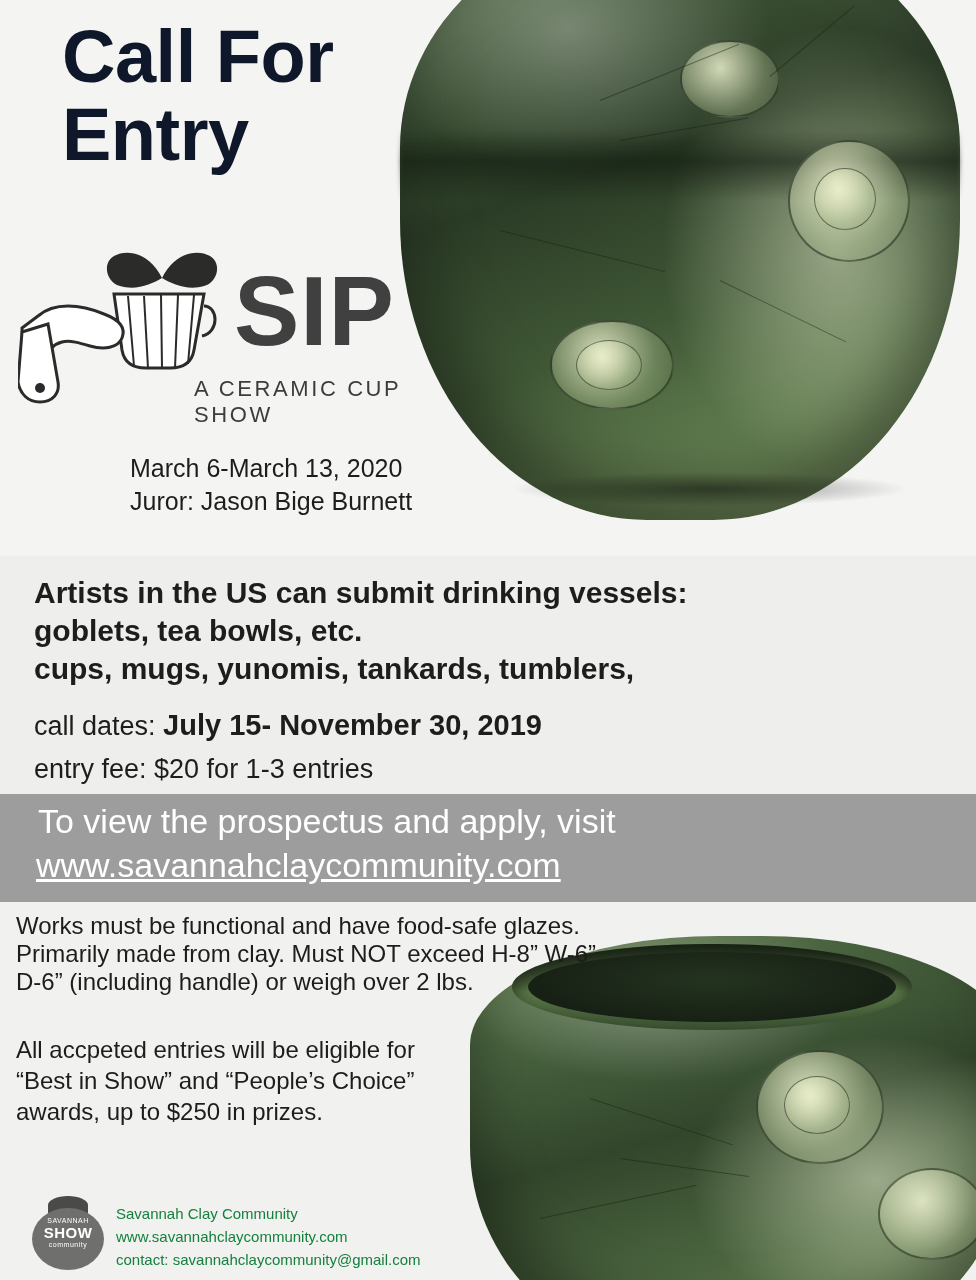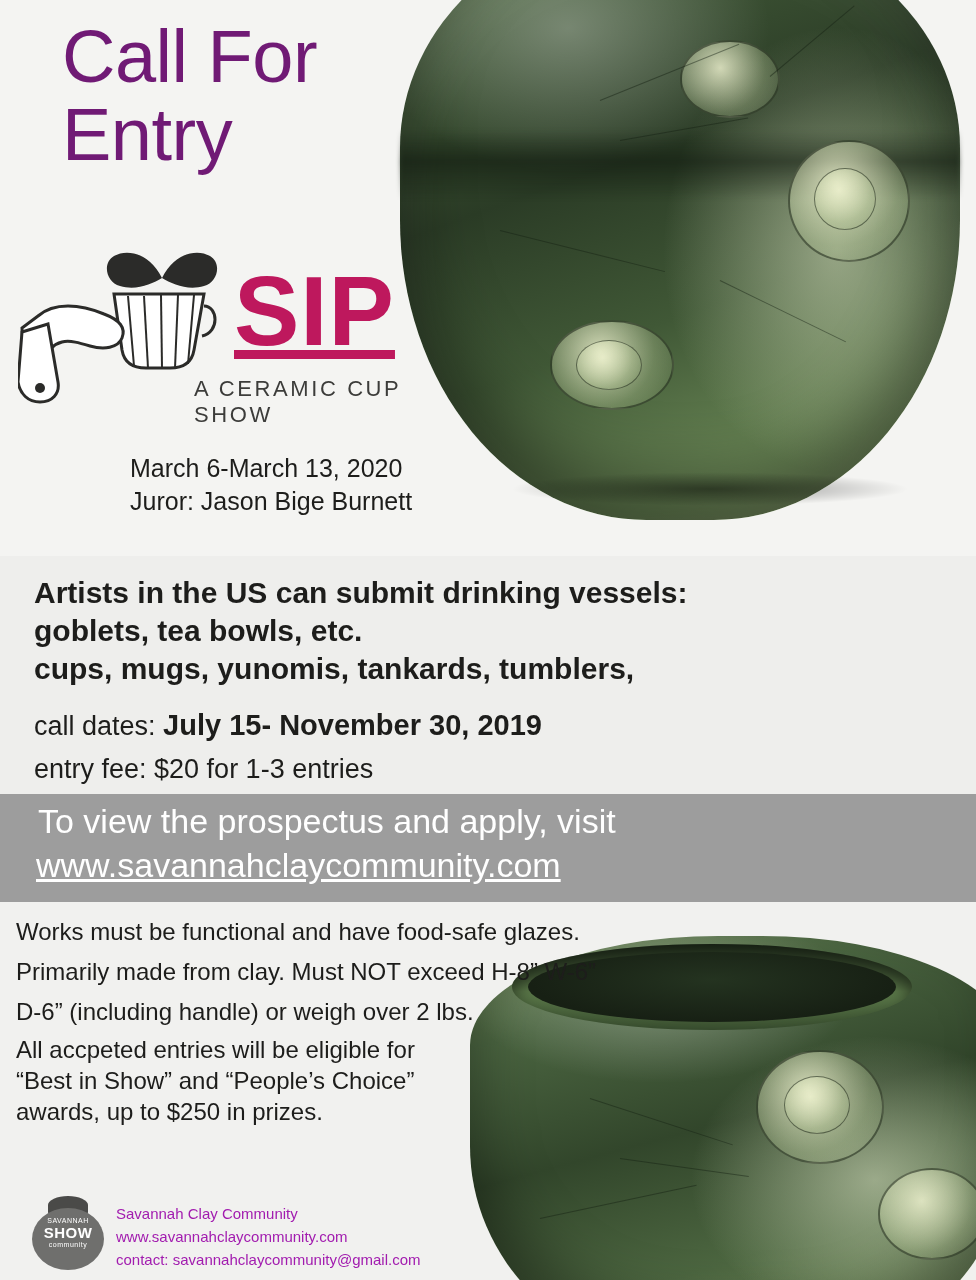--- a/index.html
+++ b/index.html
@@ -68,22 +68,22 @@
     border-top: 1.6px solid rgba(20,30,18,0.45);
     transform-origin: left center;
   }
 
   
   .headline {
     position: absolute;
     left: 62px; top: 18px;
     font-size: 74px;
     line-height: 78px;
-    font-weight: 400;
-    color: #701a75;
+    font-weight: 700;
+    color: #0f172a;
     letter-spacing: -0.5px;
   }
 
   
   .sip-logo-wrap {
     position: absolute;
     left: 18px; top: 240px;
     width: 430px; height: 185px;
   }
   .mustache {
@@ -94,23 +94,22 @@
   .hand-svg {
     position: absolute;
     left: 0px; top: 36px;
   }
   .sip-word {
     position: absolute;
     left: 216px; top: 22px;
     font-size: 98px;
     line-height: 98px;
     font-weight: 700;
-    color: #be185d;
+    color: #404040;
     letter-spacing: 1px;
-    text-decoration: underline;
   }
   .sip-sub {
     position: absolute;
     left: 176px; top: 136px;
     font-size: 22px;
     letter-spacing: 2.6px;
     color: #3c3c3a;
   }
 
   .dates {
@@ -213,21 +212,21 @@
     width: 368px; height: 70px;
     border-radius: 50%;
     background: radial-gradient(ellipse at 50% 40%, #243320, #172014 70%);
   }
 
   .body-text-1 {
     position: absolute;
     left: 16px; top: 10px;
     width: 600px;
     font-size: 24px;
-    line-height: 40px;
+    line-height: 28px;
     color: #1d1d1b;
   }
   .body-text-2 {
     position: absolute;
     left: 16px; top: 132px;
     width: 430px;
     font-size: 24px;
     line-height: 31px;
     color: #1d1d1b;
   }
@@ -261,21 +260,21 @@
     text-align: center;
   }
   .footer-logo .l1 { font-size: 7px; letter-spacing: 0.5px; margin-top: 9px; }
   .footer-logo .l2 { font-size: 15px; font-weight: 700; letter-spacing: 0.5px; }
   .footer-logo .l3 { font-size: 7px; letter-spacing: 0.5px; }
   .footer-text {
     position: absolute;
     left: 100px; top: 6px;
     font-size: 15px;
     line-height: 23px;
-    color: #a21caf;
+    color: #15803d;
   }
 </style>
 </head>
 <body>
 
 <div class="poster">
 
   <div class="top-section">
 
     <div class="cup-photo-top">

